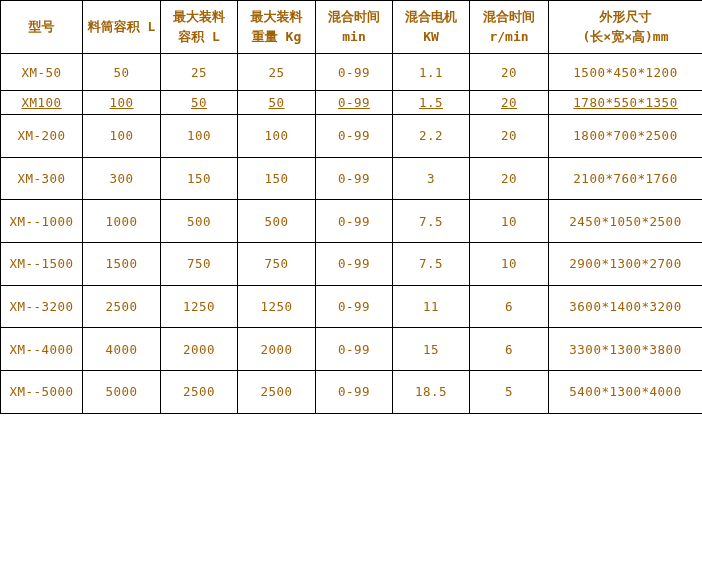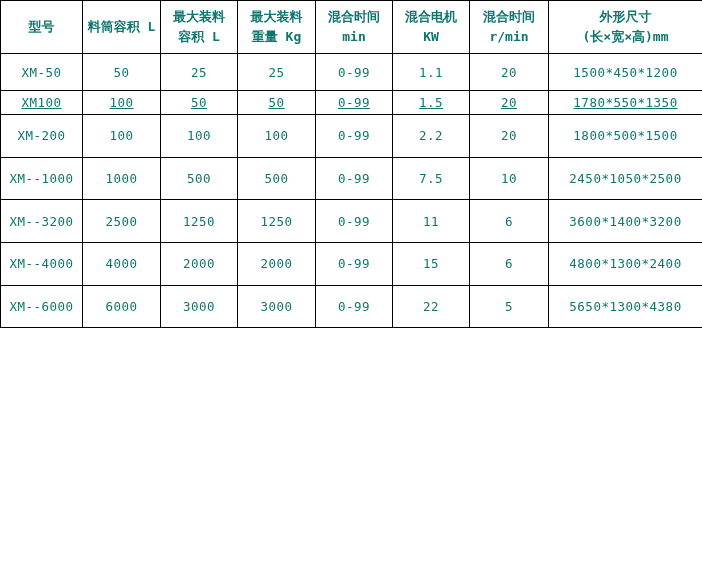--- a/index.html
+++ b/index.html
@@ -6,21 +6,21 @@
     margin: 0;
     padding: 0;
     background: #ffffff;
   }
   .page {
     width: 702px;
     height: 584px;
     background: #ffffff;
     overflow: hidden;
     font-family: "DejaVu Sans Mono", "DejaVu Sans", "Liberation Sans", sans-serif;
-    color: #0f766e;
+    color: #a16207;
   }
   table.spec {
     border-collapse: collapse;
     table-layout: fixed;
     width: 701px;
     margin: 0;
   }
   table.spec th, table.spec td {
     border: 1px solid #000000;
     padding: 0;
@@ -117,57 +117,77 @@
           <td>1780*550*1350</td>
         </tr>
         <tr>
           <td>XM-200</td>
           <td>100</td>
           <td>100</td>
           <td>100</td>
           <td>0-99</td>
           <td>2.2</td>
           <td>20</td>
-          <td>1800*500*1500</td>
+          <td>1800*700*2500</td>
+        </tr>
+        <tr>
+          <td>XM-300</td>
+          <td>300</td>
+          <td>150</td>
+          <td>150</td>
+          <td>0-99</td>
+          <td>3</td>
+          <td>20</td>
+          <td>2100*760*1760</td>
         </tr>
         <tr>
           <td>XM--1000</td>
           <td>1000</td>
           <td>500</td>
           <td>500</td>
           <td>0-99</td>
           <td>7.5</td>
           <td>10</td>
           <td>2450*1050*2500</td>
+        </tr>
+        <tr>
+          <td>XM--1500</td>
+          <td>1500</td>
+          <td>750</td>
+          <td>750</td>
+          <td>0-99</td>
+          <td>7.5</td>
+          <td>10</td>
+          <td>2900*1300*2700</td>
         </tr>
         <tr>
           <td>XM--3200</td>
           <td>2500</td>
           <td>1250</td>
           <td>1250</td>
           <td>0-99</td>
           <td>11</td>
           <td>6</td>
           <td>3600*1400*3200</td>
         </tr>
         <tr>
           <td>XM--4000</td>
           <td>4000</td>
           <td>2000</td>
           <td>2000</td>
           <td>0-99</td>
           <td>15</td>
           <td>6</td>
-          <td>4800*1300*2400</td>
+          <td>3300*1300*3800</td>
         </tr>
         <tr>
-          <td>XM--6000</td>
-          <td>6000</td>
-          <td>3000</td>
-          <td>3000</td>
+          <td>XM--5000</td>
+          <td>5000</td>
+          <td>2500</td>
+          <td>2500</td>
           <td>0-99</td>
-          <td>22</td>
+          <td>18.5</td>
           <td>5</td>
-          <td>5650*1300*4380</td>
+          <td>5400*1300*4000</td>
         </tr>
       </tbody>
   </table>
 </div>
 
 </body></html>

